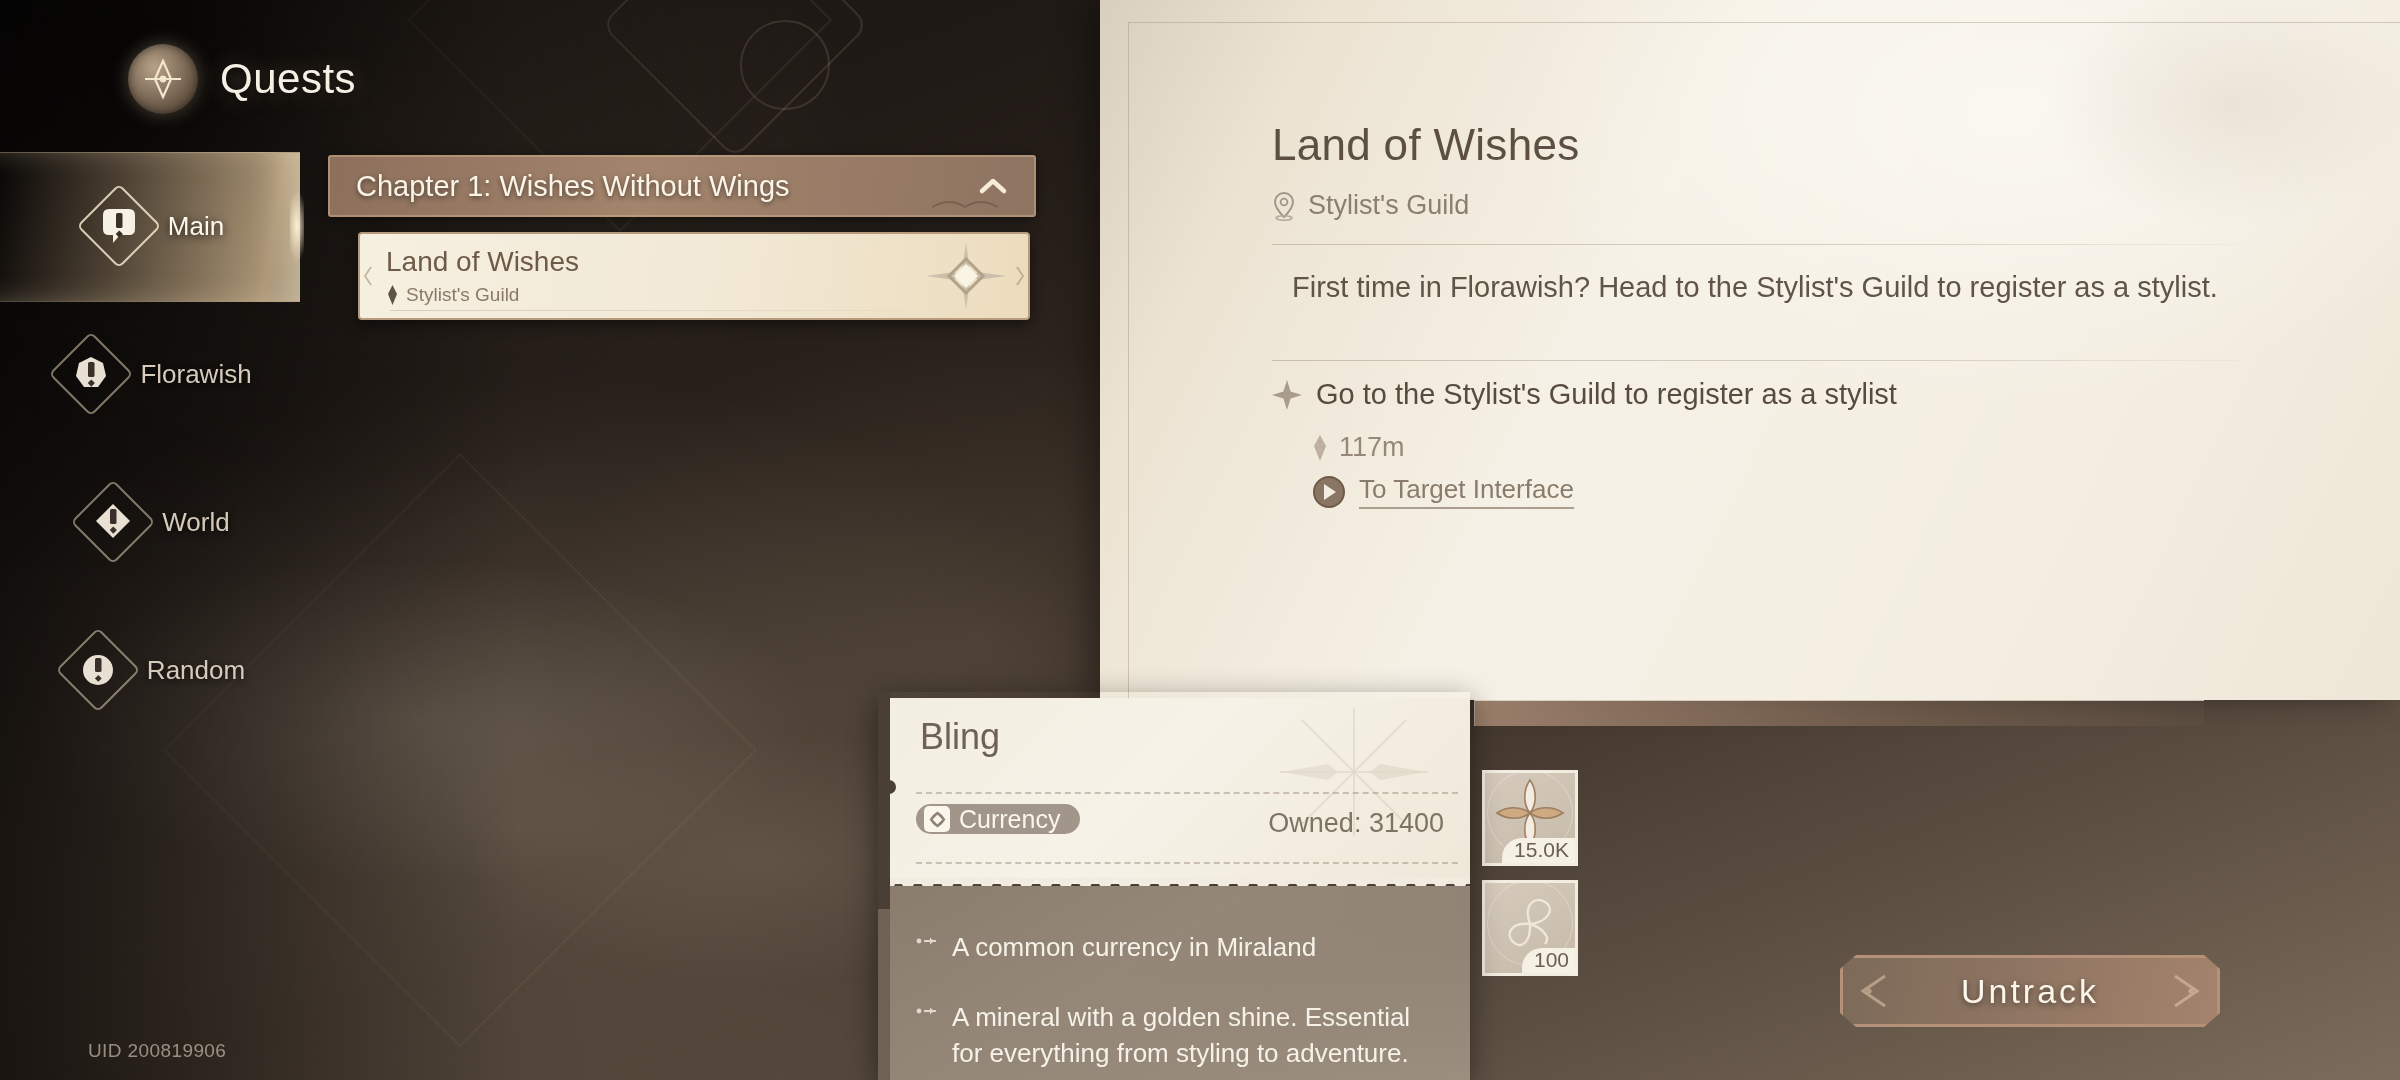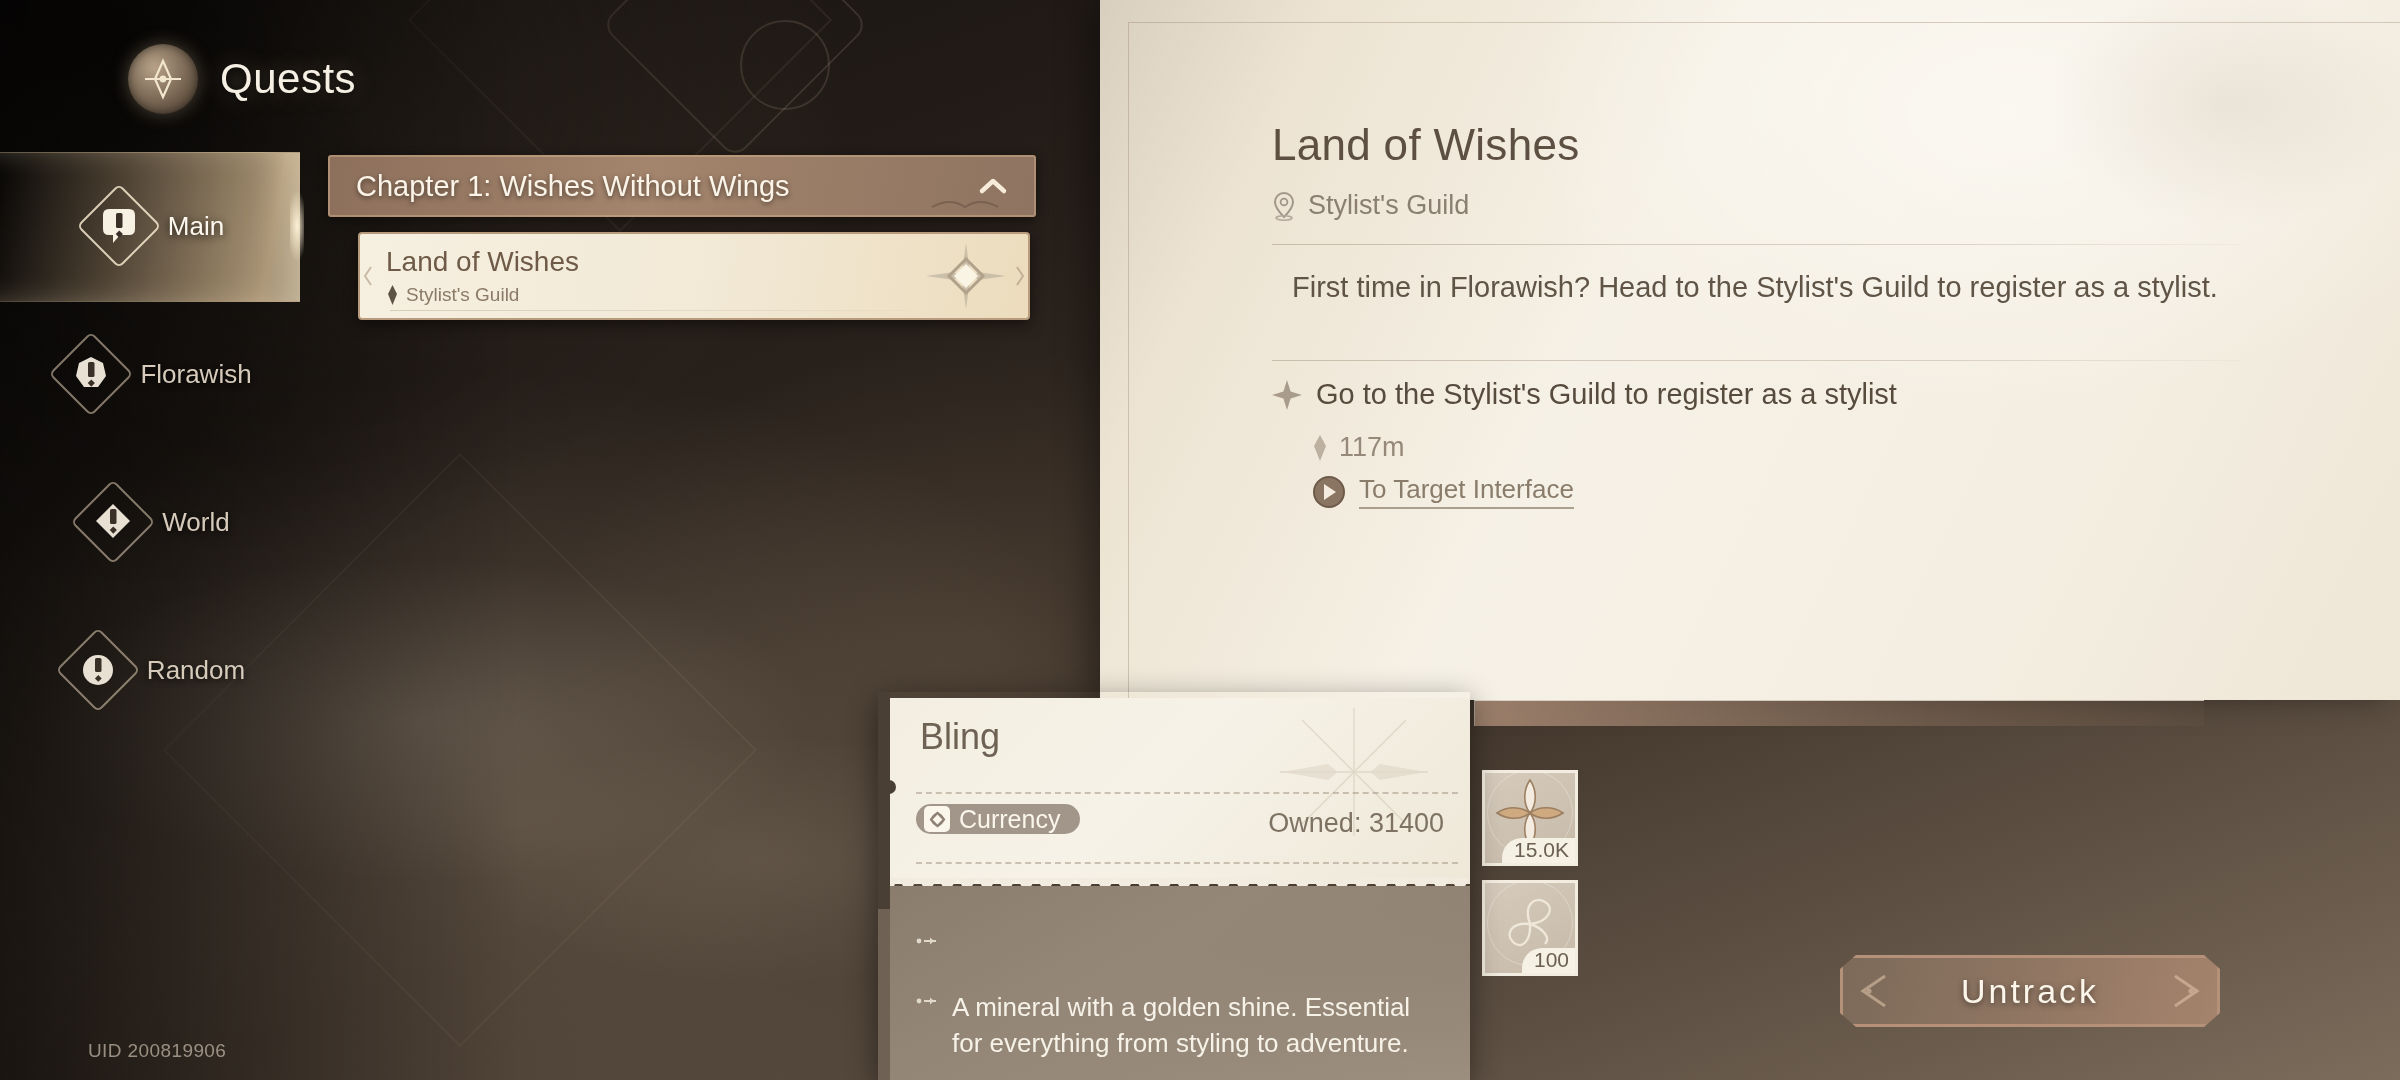--- a/index.html
+++ b/index.html
@@ -560,20 +560,21 @@
     <div class="tt-dot"></div>
     <div class="tt-zig"></div>
 
     <div class="tt-body">
       <div class="tt-line">
         <svg class="tt-bullet" viewBox="0 0 22 26">
           <circle cx="3" cy="11" r="2.4" fill="#efe8db"></circle>
           <path d="M8 11 L20 11" stroke="#efe8db" stroke-width="2"></path>
           <path d="M14 7.5 L18 11 L14 14.5 Z" fill="#efe8db"></path>
         </svg>
+        <span>A common currency in Miraland</span>
       </div>
       <div class="tt-line">
         <svg class="tt-bullet" viewBox="0 0 22 26">
           <circle cx="3" cy="11" r="2.4" fill="#efe8db"></circle>
           <path d="M8 11 L20 11" stroke="#efe8db" stroke-width="2"></path>
           <path d="M14 7.5 L18 11 L14 14.5 Z" fill="#efe8db"></path>
         </svg>
         <span>A mineral with a golden shine. Essential for everything from styling to adventure.</span>
       </div>
     </div>

